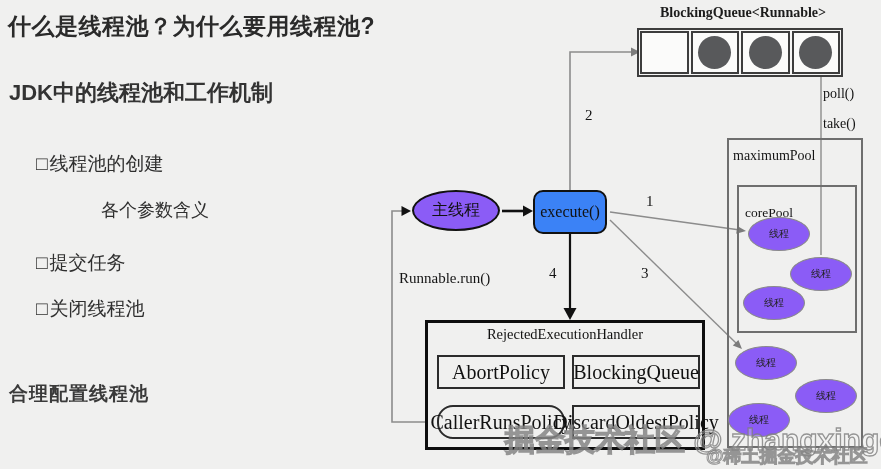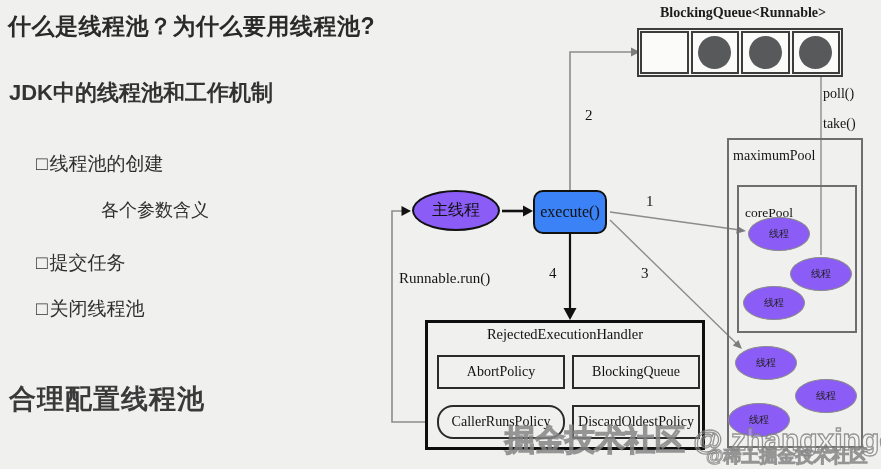--- a/index.html
+++ b/index.html
@@ -7,21 +7,21 @@
     position:relative; width:881px; height:469px;
     background:#f0f0ef; overflow:hidden;
     font-family:"Liberation Sans","DejaVu Sans",sans-serif;
     color:#262626;
   }
   .abs{position:absolute;}
   .serif{font-family:"Liberation Serif","DejaVu Serif",serif;}
   
   .h1{left:8px; top:11px; font-size:23px; font-weight:700; color:#2a2a2a; letter-spacing:0.5px;}
   .h2{left:9px; top:78px; font-size:22px; font-weight:700; color:#333;}
-  .h3{left:9px; top:381px; font-size:27px; font-weight:700; color:#3a3a3a; letter-spacing:1px;}
+  .h3{left:9px; top:381px; font-size:19px; font-weight:700; color:#3a3a3a; letter-spacing:1px;}
   .li{font-size:19px; color:#2f2f2f; white-space:nowrap;}
   .li .blt{font-weight:700; margin-right:2px;}
   .li0{left:36px; top:151px;}
   .li1{left:72px; top:198px; font-size:18px;margin-left:29px;}
   .li2{left:36px; top:250px;}
   .li3{left:36px; top:296px;}
   
   .wires{left:0; top:0; z-index:1;}
   
   .node{position:absolute; z-index:2; box-sizing:border-box;}
@@ -44,21 +44,21 @@
   .maxpool{left:727px; top:138px; width:136px; height:310px; border:2px solid #6e6e6e;}
   .maxpool-title{left:733px; top:148px; font-size:14px;}
   .corepool{left:737px; top:185px; width:120px; height:148px; border:2px solid #6e6e6e;}
   .corepool-title{left:745px; top:205px; font-size:13.5px;}
   .thread{width:62px; height:34px; border:1.4px solid #8a8a8a; font-size:10px; color:#222;}
   .t1{left:748px; top:217px;} .t2{left:790px; top:257px;} .t3{left:743px; top:286px;}
   .t4{left:735px; top:346px;} .t5{left:795px; top:379px;} .t6{left:728px; top:403px;}
   .handler{left:425px; top:320px; width:280px; height:130px; border:3px solid #0e0e0e;}
   .handler-title{left:425px; top:326px; width:280px; text-align:center; font-size:14.5px; color:#111;}
   .policy{position:absolute; z-index:2; width:128px; height:34px; border:2px solid #2b2b2b; box-sizing:border-box;
-          display:flex; align-items:center; justify-content:center; font-size:14px; color:#111; background:transparent;}
+          display:flex; align-items:center; justify-content:center; font-size:20px; color:#111; background:transparent;}
   .p0{left:437px; top:355px;} .p1{left:572px; top:355px;}
   .p2{left:437px; top:405px;border-radius:16px;} .p3{left:572px; top:405px;}
   
   .wm{position:absolute; z-index:3; font-weight:700; white-space:nowrap;
       color:rgba(255,255,255,0.25); -webkit-text-stroke:1.3px rgba(125,125,125,0.8);}
   .wm1{left:505px; top:420px; font-size:30px;}
   .wm2{left:706px; top:444px; font-size:18px; -webkit-text-stroke:1px rgba(125,125,125,0.8);}
 </style>
 </head>
 <body>

